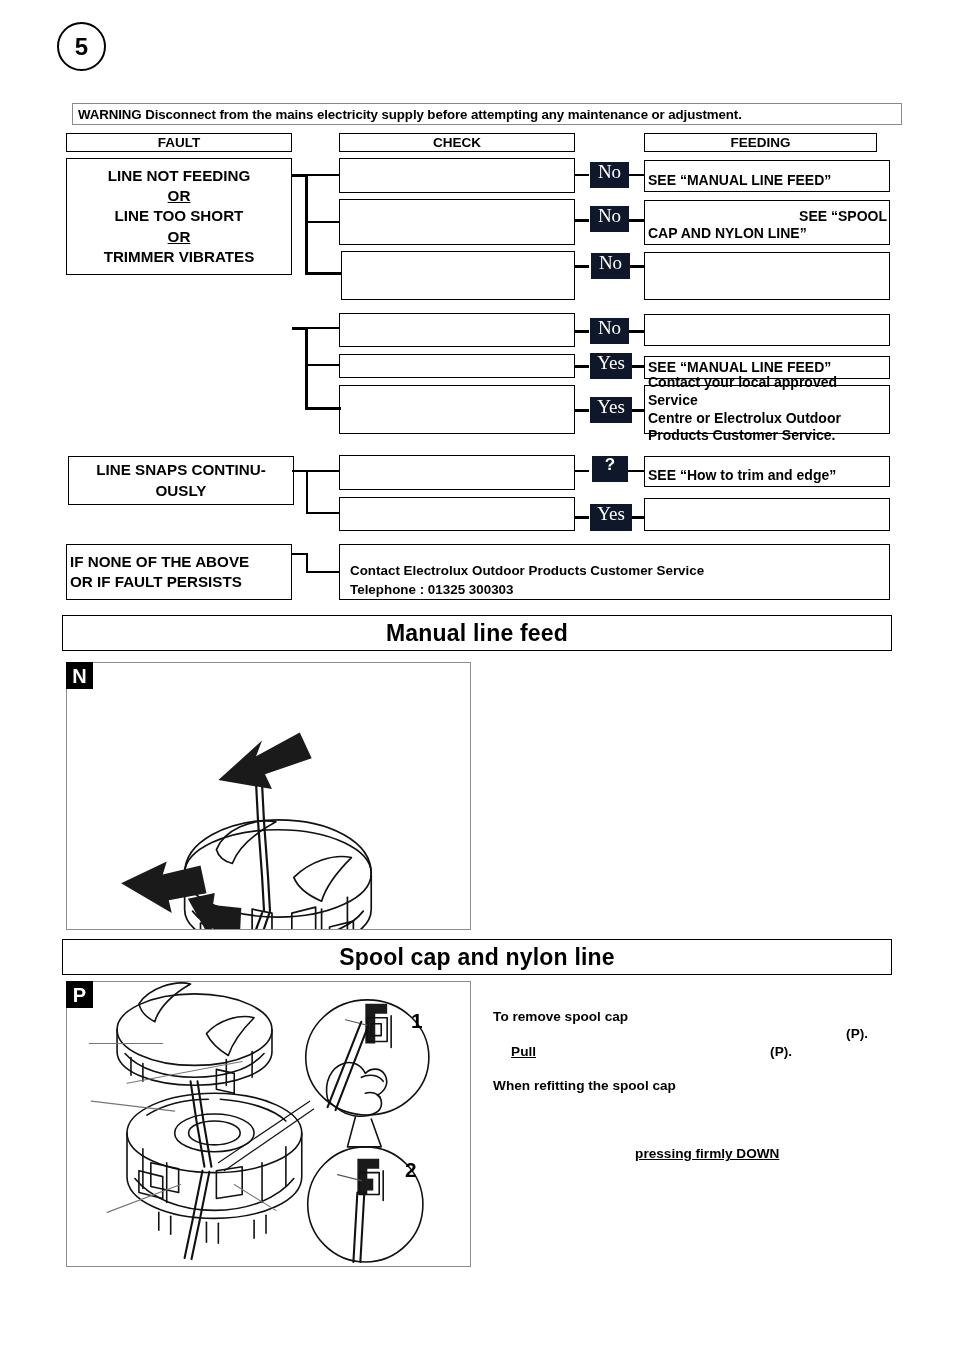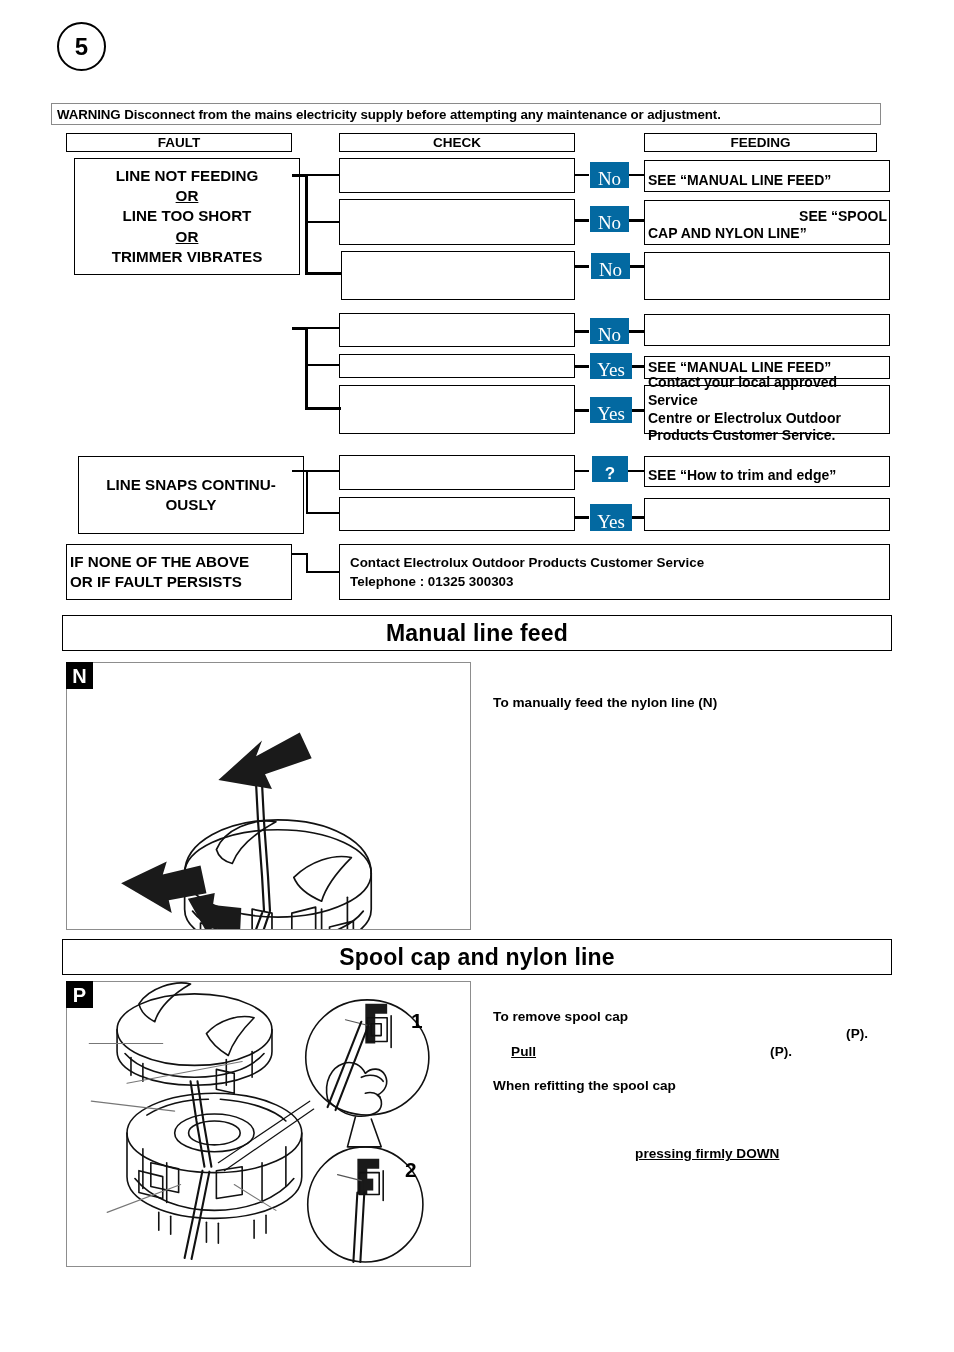--- a/index.html
+++ b/index.html
@@ -32,31 +32,31 @@
 
   .checkbox{position:absolute;border:1.5px solid #000;box-sizing:border-box;background:#fff;}
 
   .actionbox{position:absolute;border:1.4px solid #000;box-sizing:border-box;
     background:#fff;display:flex;flex-direction:column;justify-content:flex-end;
     padding:0 2px 1px 3px;}
   .actionbox .at{font-size:14px;font-weight:bold;line-height:1.26;}
   .actionbox.ctr{justify-content:center;}
 
   
-  .badge{position:absolute;background:#0369a1;color:#fff;
-    display:flex;align-items:flex-end;justify-content:center;
+  .badge{position:absolute;background:#0f172a;color:#fff;
+    display:flex;align-items:flex-start;justify-content:center;
     font-family:"Liberation Serif", serif;font-size:19px;line-height:1;}
   .badge.q{font-family:"Liberation Sans", sans-serif;font-weight:bold;font-size:17px;}
 
   
   .ln{position:absolute;background:#000;}
 
   
   .contactbox{position:absolute;border:1.5px solid #000;box-sizing:border-box;
-    background:#fff;padding:8px 0 0 10px;}
+    background:#fff;padding:16px 0 0 10px;}
   .contactbox .ct{font-size:13.4px;font-weight:bold;line-height:1.42;}
 
   
   .panel{position:absolute;border:1.6px solid #8d8d8d;box-sizing:border-box;background:#fff;}
   .tag{position:absolute;background:#000;color:#fff;width:27px;height:27px;
     display:flex;align-items:center;justify-content:center;
     font-size:20px;font-weight:bold;line-height:1;}
 
   
   .bt{position:absolute;font-size:13.6px;font-weight:bold;white-space:pre;}
@@ -67,46 +67,46 @@
 </head>
 <body>
 
 <div class="pg">
 
   <div class="pagenum">
     <span>5</span>
   </div>
 
 
-  <div class="warn" style="left:51px;top:103px;width:830px;height:22px;">
+  <div class="warn" style="left:72px;top:103px;width:830px;height:22px;">
     <span>WARNING  Disconnect from the mains electricity supply before attempting any maintenance or adjustment.</span>
   </div>
 
   <div class="colhdr" style="left:66px;top:133px;width:226px;height:19px;">
     <span>FAULT</span>
   </div>
   <div class="colhdr" style="left:339px;top:133px;width:236px;height:19px;">
     <span>CHECK</span>
   </div>
   <div class="colhdr" style="left:644px;top:133px;width:233px;height:19px;">
     <span>FEEDING</span>
   </div>
 
-  <div class="faultbox" style="left:66px;top:158px;width:226px;height:117px;margin-left:8px;">
+  <div class="faultbox" style="left:66px;top:158px;width:226px;height:117px;">
     <div class="ft">
       <span>LINE NOT FEEDING</span><br>
       <u>OR</u><br>
       <span>LINE TOO SHORT</span><br>
       <u>OR</u><br>
       <span>TRIMMER VIBRATES</span>
     </div>
   </div>
 
 
-  <div class="faultbox" style="left:78px;top:456px;width:226px;height:78px;">
+  <div class="faultbox" style="left:68px;top:456px;width:226px;height:49px;">
     <div class="ft">
       <span>LINE SNAPS CONTINU-</span><br>
       <span>OUSLY</span>
     </div>
   </div>
 
   <div class="faultbox" style="left:66px;top:544px;width:226px;height:56px;justify-content:flex-start;padding-left:3px;">
     <div class="ft" style="text-align:left;">
       <span>IF NONE OF THE ABOVE</span><br>
       <span>OR IF FAULT PERSISTS</span>
@@ -276,23 +276,20 @@
       </g>
       <g fill="#1a1a1a" stroke="none">
         <path d="M92 252 L116 238 L118 250 L146 244 L152 266 L124 273 L128 285 Z" transform="translate(26,-6) rotate(18 120 258)"></path>
       </g>
     </svg>
   </div>
   <div class="tag" style="left:66px;top:662px;">
     <span>N</span>
   </div>
 
-  <div class="bt" style="left:478px;top:680px;">
-    <span>To manually feed the nylon line (N)</span>
-  </div>
 
   <div class="hdrbar" style="left:62px;top:939px;width:830px;height:36px;">
     <span>Spool cap and nylon line</span>
   </div>
 
   <div class="panel" style="left:66px;top:981px;width:405px;height:286px;">
     <svg viewBox="0 0 405 286" width="403" height="284">
       <g fill="none" stroke="#111" stroke-width="1.6" stroke-linejoin="round" stroke-linecap="round">
 
         <ellipse cx="128" cy="48" rx="78" ry="36"></ellipse>

